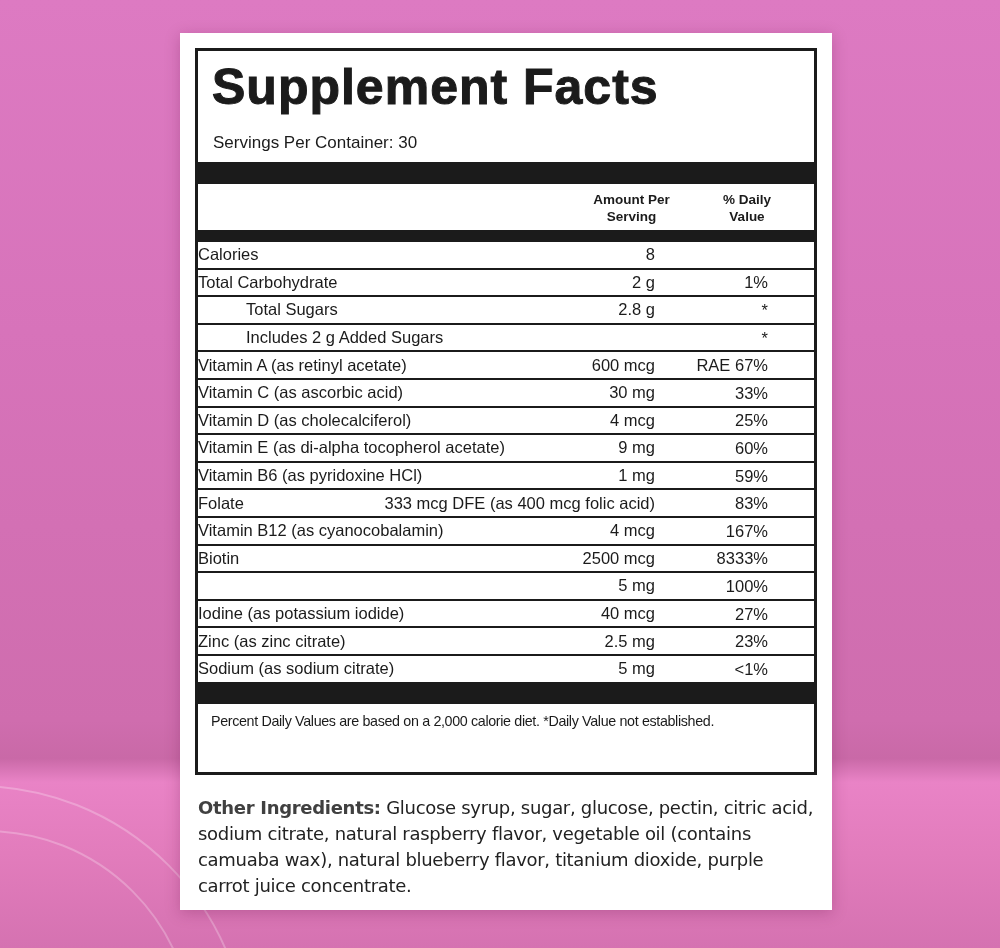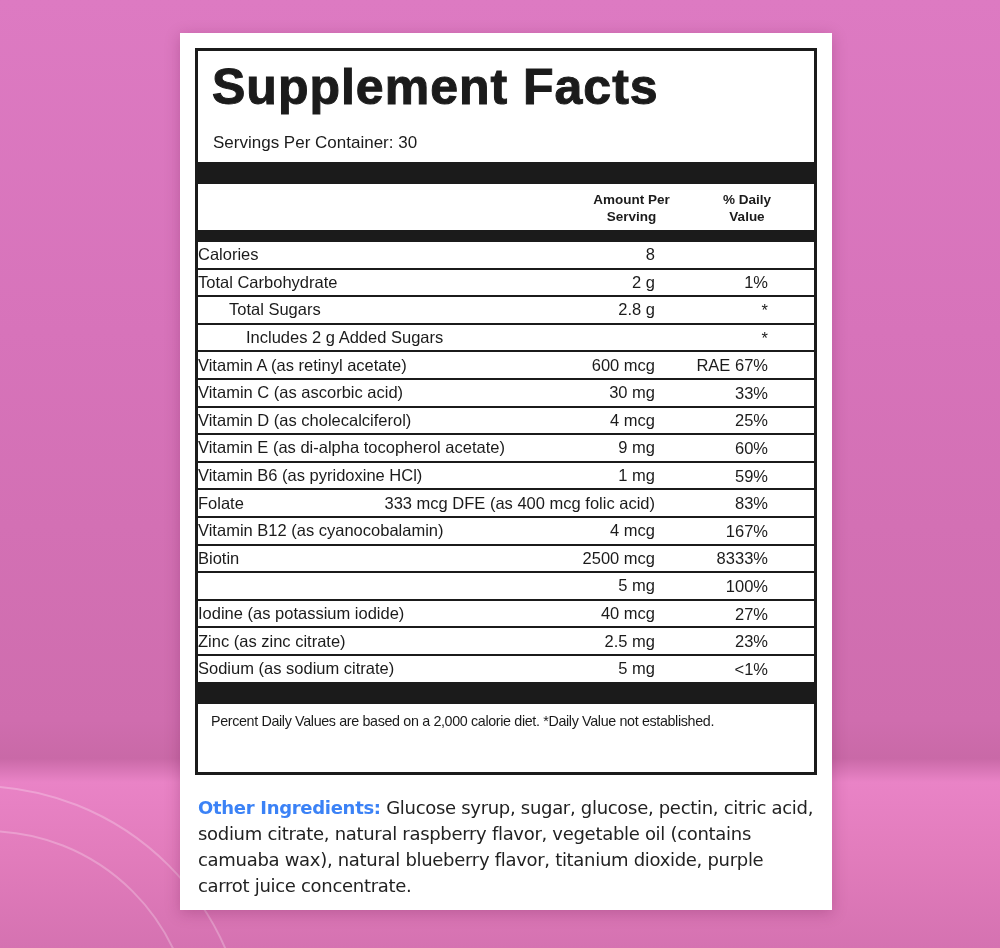--- a/index.html
+++ b/index.html
@@ -38,34 +38,34 @@
   .hdr{position:relative;height:46px;font-size:13.5px;font-weight:700;line-height:17px;}
   .hdr-amount{position:absolute;right:110px;top:7px;width:145px;text-align:center;}
   .hdr-dv{position:absolute;right:0;top:7px;width:134px;text-align:center;}
   .rows{}
   .row{
     position:relative;display:flex;align-items:center;height:25.6px;
     border-bottom:2px solid #1b1b1b;font-size:16.5px;
   }
   .row:last-child{border-bottom:none;}
   .cell-name{white-space:nowrap;}
-  .indent1 .cell-name{padding-left:31px;}
+  .indent1 .cell-name{padding-left:48px;}
   .indent2 .cell-name{padding-left:48px;}
   .cell-amt{flex:1;text-align:right;padding-right:159px;white-space:nowrap;}
   .cell-dv{position:absolute;right:46px;top:50%;transform:translateY(-50%);white-space:nowrap;}
   .footnote{
     padding:9px 14px 0 13px;font-size:14.3px;letter-spacing:-0.35px;white-space:nowrap;
   }
   
   .other-ing{
     position:absolute;left:18px;right:16px;top:762px;
     font-family:"DejaVu Sans",sans-serif;font-size:18px;line-height:26px;
     letter-spacing:-0.3px;color:#222;
   }
-  .other-ing b{font-weight:700;color:#3b82f6;}
+  .other-ing b{font-weight:700;color:#404040;}
 </style>
 </head>
 <body>
 
 <div class="backdrop">
   <div class="arc arc1"></div>
   <div class="arc arc2"></div>
 </div>
 
 <div class="panel">

